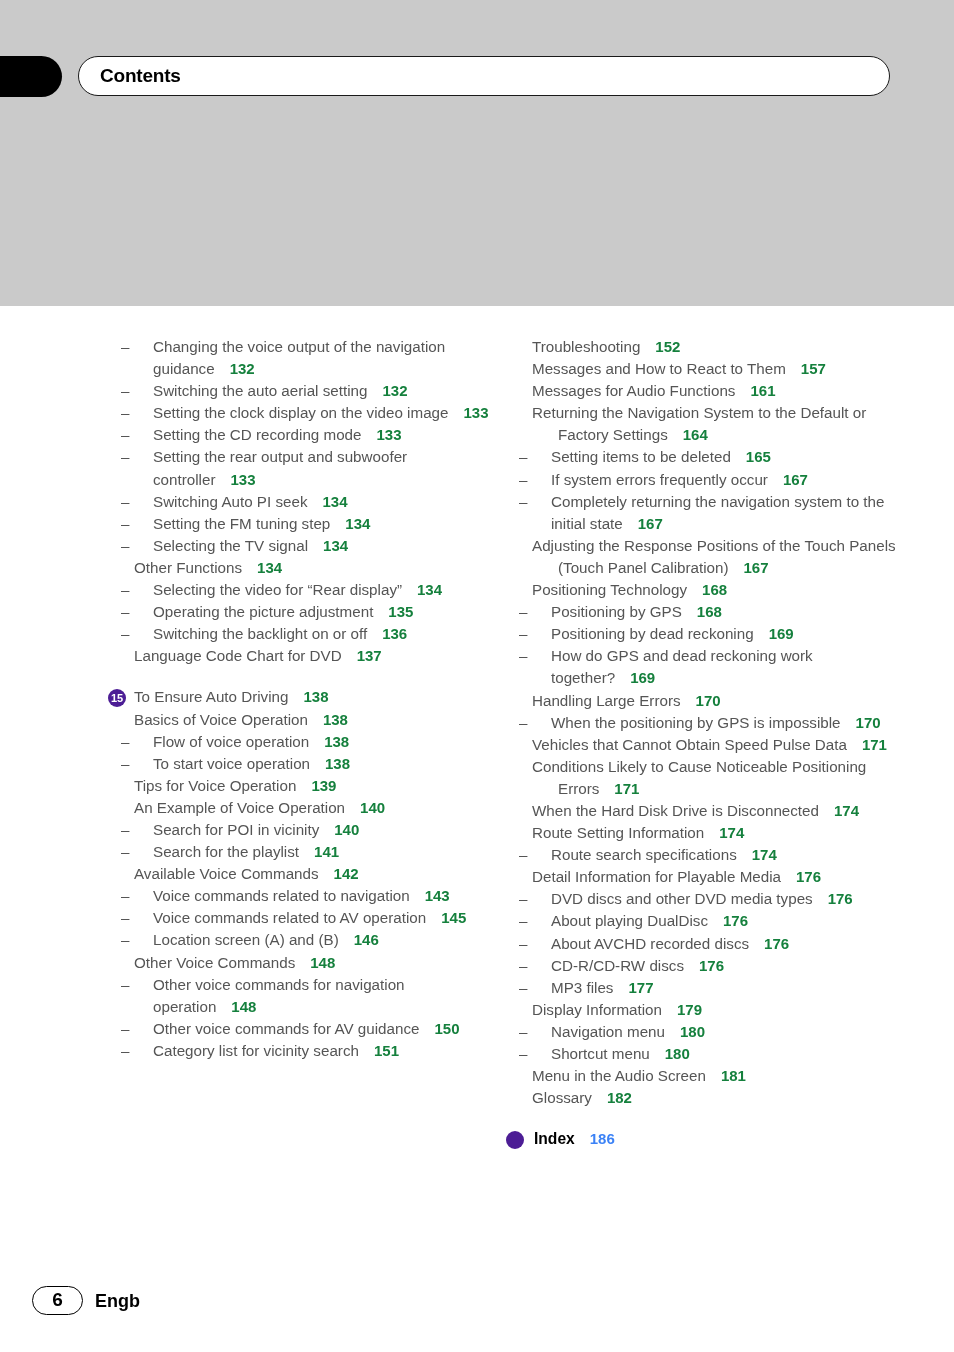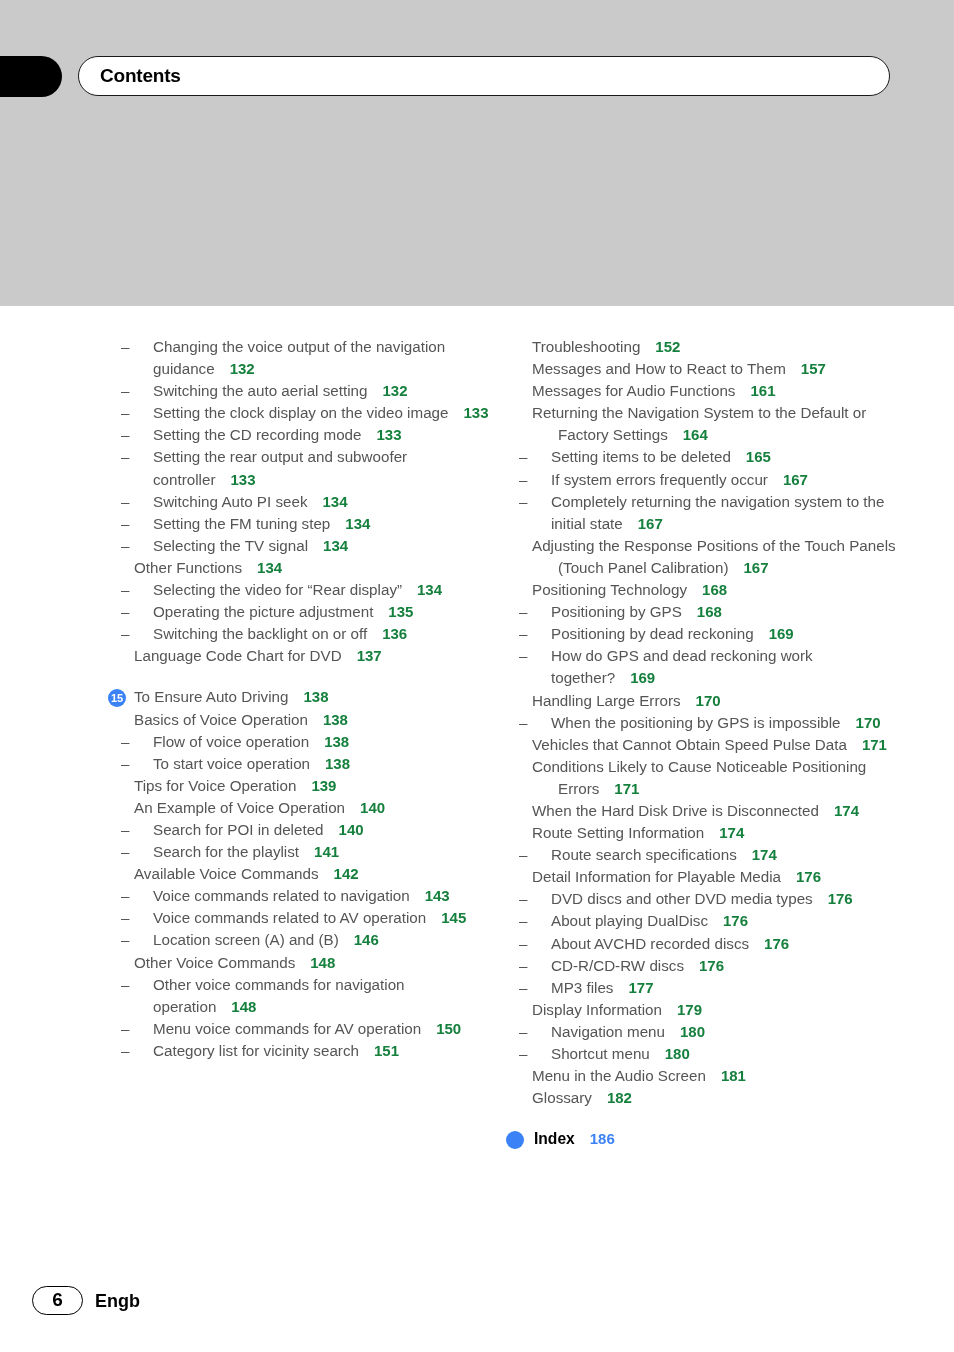--- a/index.html
+++ b/index.html
@@ -116,21 +116,21 @@
     color: #000000;
   }
   .chapter.tight { margin-top: 0; }
   .badge {
     position: absolute;
     left: 0;
     top: 3px;
     width: 18px;
     height: 18px;
     border-radius: 50%;
-    background: #3b82f6;
+    background: #4c1d95;
     color: #ffffff;
     font-size: 11px;
     font-weight: bold;
     line-height: 18px;
     text-align: center;
   }
   .badge.plain { font-size: 0; }
   .chapter .pg {
     font-weight: bold;
     color: #3b82f6;
@@ -191,29 +191,29 @@
       <div class="entry lvl2"><span class="dash">–</span><span>Operating the picture adjustment</span><span class="pg">135</span></div>
       <div class="entry lvl2"><span class="dash">–</span><span>Switching the backlight on or off</span><span class="pg">136</span></div>
       <div class="entry lvl1"><span>Language Code Chart for DVD</span><span class="pg">137</span></div>
       <div class="chapter"><span class="badge">15</span></div>
       <div class="entry lvl1"><span>To Ensure Auto Driving</span><span class="pg">138</span></div>
       <div class="entry lvl1"><span>Basics of Voice Operation</span><span class="pg">138</span></div>
       <div class="entry lvl2"><span class="dash">–</span><span>Flow of voice operation</span><span class="pg">138</span></div>
       <div class="entry lvl2"><span class="dash">–</span><span>To start voice operation</span><span class="pg">138</span></div>
       <div class="entry lvl1"><span>Tips for Voice Operation</span><span class="pg">139</span></div>
       <div class="entry lvl1"><span>An Example of Voice Operation</span><span class="pg">140</span></div>
-      <div class="entry lvl2"><span class="dash">–</span><span>Search for POI in deleted</span><span class="pg">140</span></div>
+      <div class="entry lvl2"><span class="dash">–</span><span>Search for POI in vicinity</span><span class="pg">140</span></div>
       <div class="entry lvl2"><span class="dash">–</span><span>Search for the playlist</span><span class="pg">141</span></div>
       <div class="entry lvl1"><span>Available Voice Commands</span><span class="pg">142</span></div>
       <div class="entry lvl2"><span class="dash">–</span><span>Voice commands related to navigation</span><span class="pg">143</span></div>
       <div class="entry lvl2"><span class="dash">–</span><span>Voice commands related to AV operation</span><span class="pg">145</span></div>
       <div class="entry lvl2"><span class="dash">–</span><span>Location screen (A) and (B)</span><span class="pg">146</span></div>
       <div class="entry lvl1"><span>Other Voice Commands</span><span class="pg">148</span></div>
       <div class="entry lvl2"><span class="dash">–</span><span>Other voice commands for navigation operation</span><span class="pg">148</span></div>
-      <div class="entry lvl2"><span class="dash">–</span><span>Menu voice commands for AV operation</span><span class="pg">150</span></div>
+      <div class="entry lvl2"><span class="dash">–</span><span>Other voice commands for AV guidance</span><span class="pg">150</span></div>
       <div class="entry lvl2"><span class="dash">–</span><span>Category list for vicinity search</span><span class="pg">151</span></div>
     </div>
   <div class="col col-right" id="col-right">
       <div class="entry lvl1"><span>Troubleshooting</span><span class="pg">152</span></div>
       <div class="entry lvl1"><span>Messages and How to React to Them</span><span class="pg">157</span></div>
       <div class="entry lvl1"><span>Messages for Audio Functions</span><span class="pg">161</span></div>
       <div class="entry lvl1"><span>Returning the Navigation System to the Default or Factory Settings</span><span class="pg">164</span></div>
       <div class="entry lvl2"><span class="dash">–</span><span>Setting items to be deleted</span><span class="pg">165</span></div>
       <div class="entry lvl2"><span class="dash">–</span><span>If system errors frequently occur</span><span class="pg">167</span></div>
       <div class="entry lvl2"><span class="dash">–</span><span>Completely returning the navigation system to the initial state</span><span class="pg">167</span></div>

